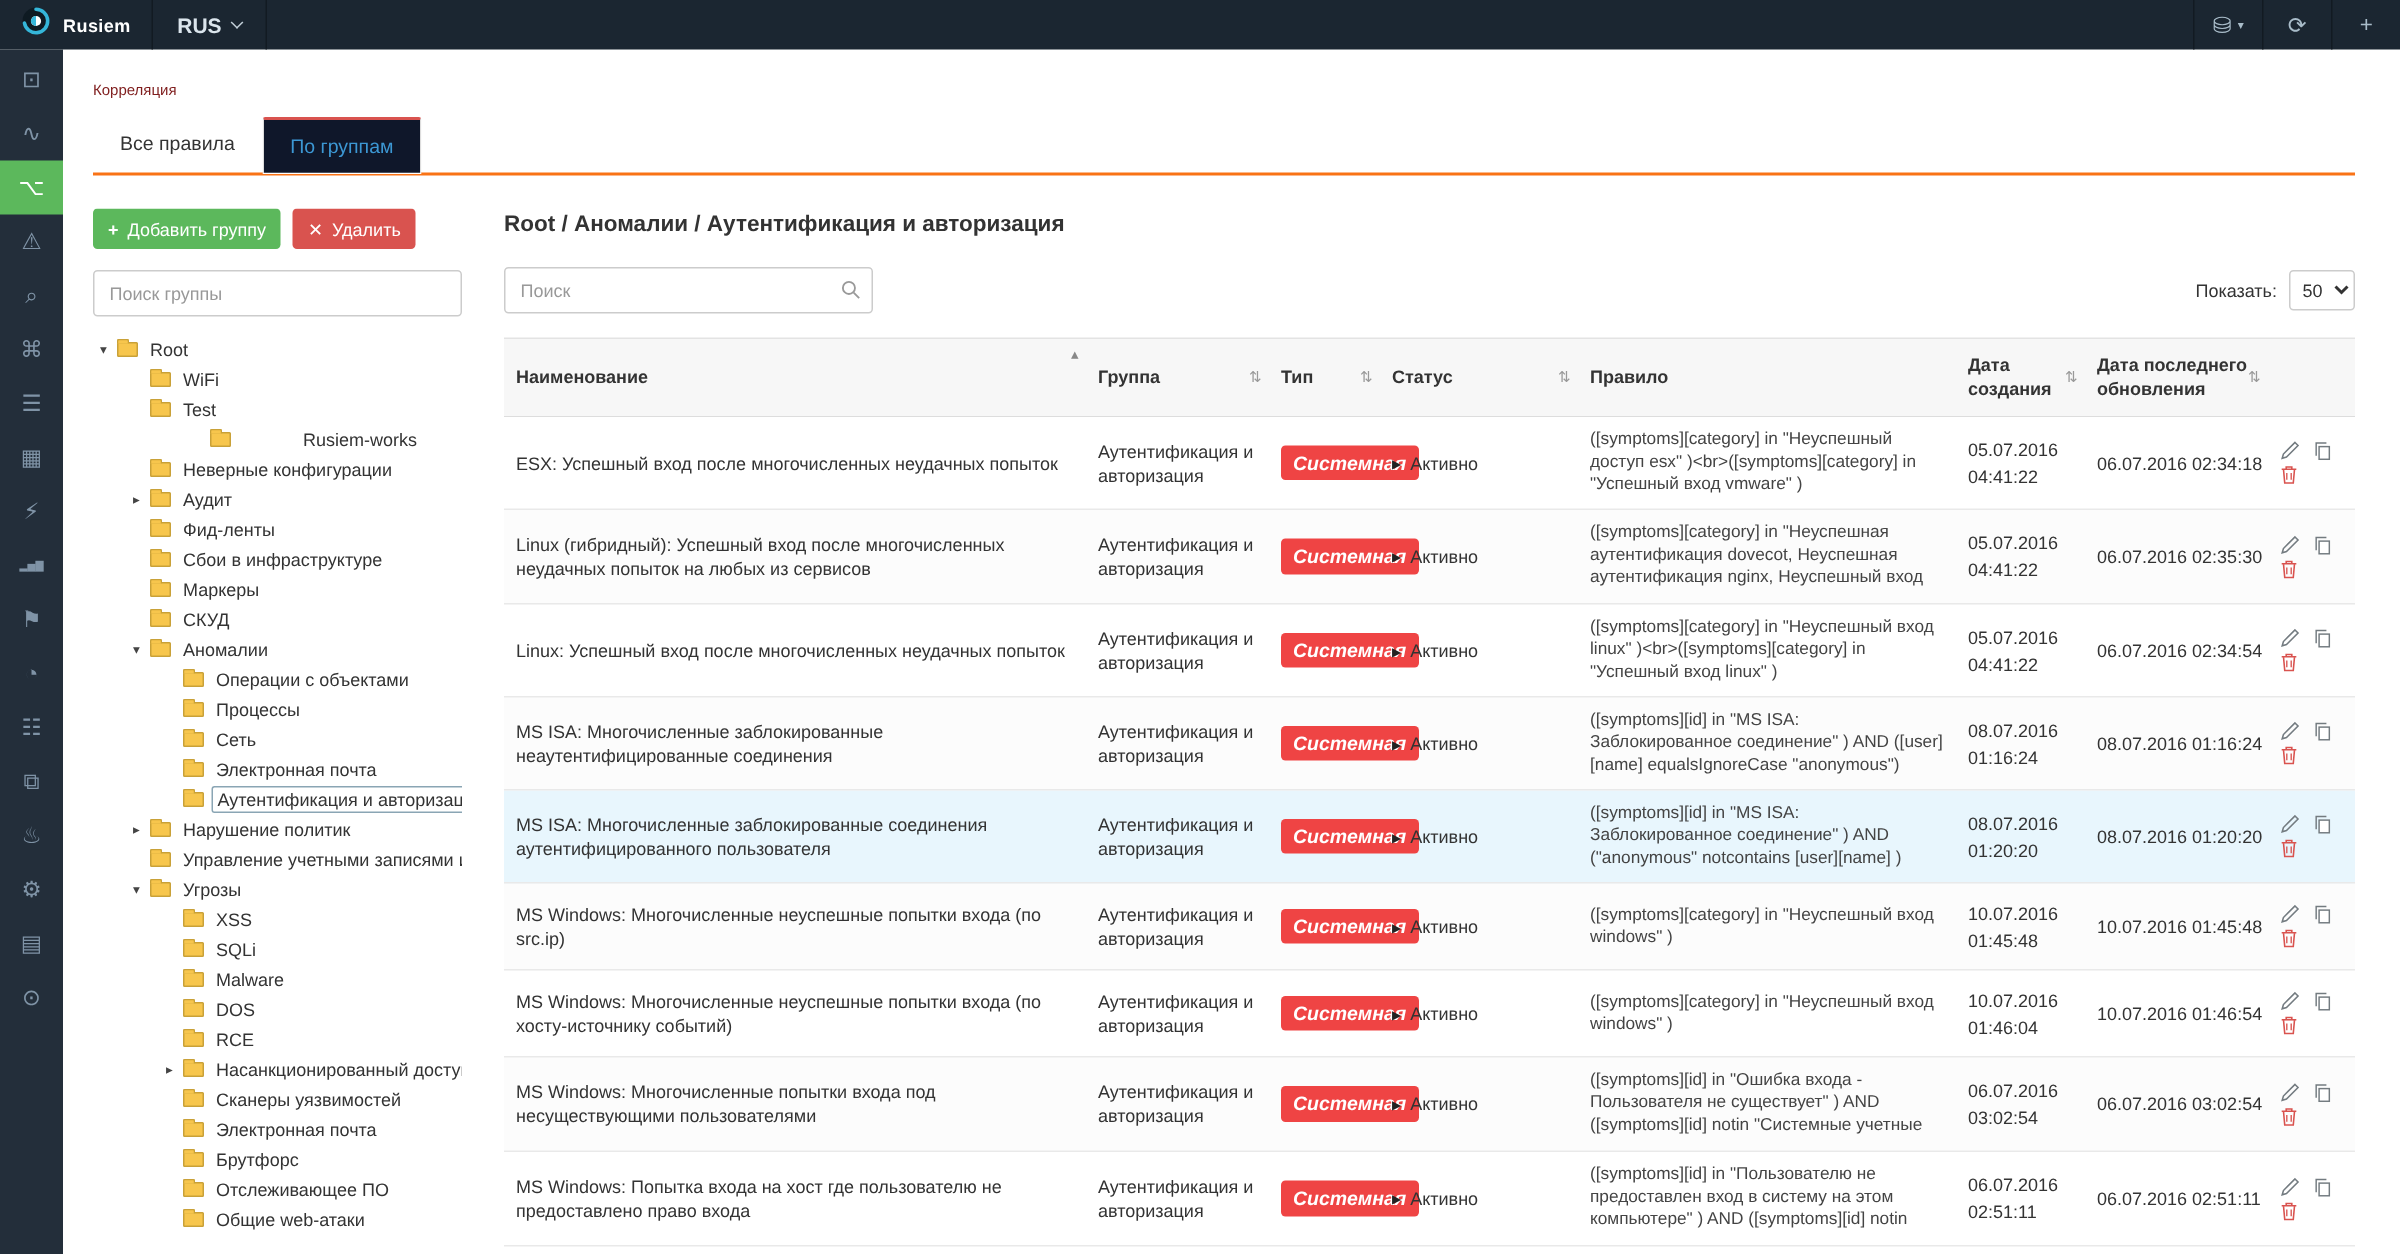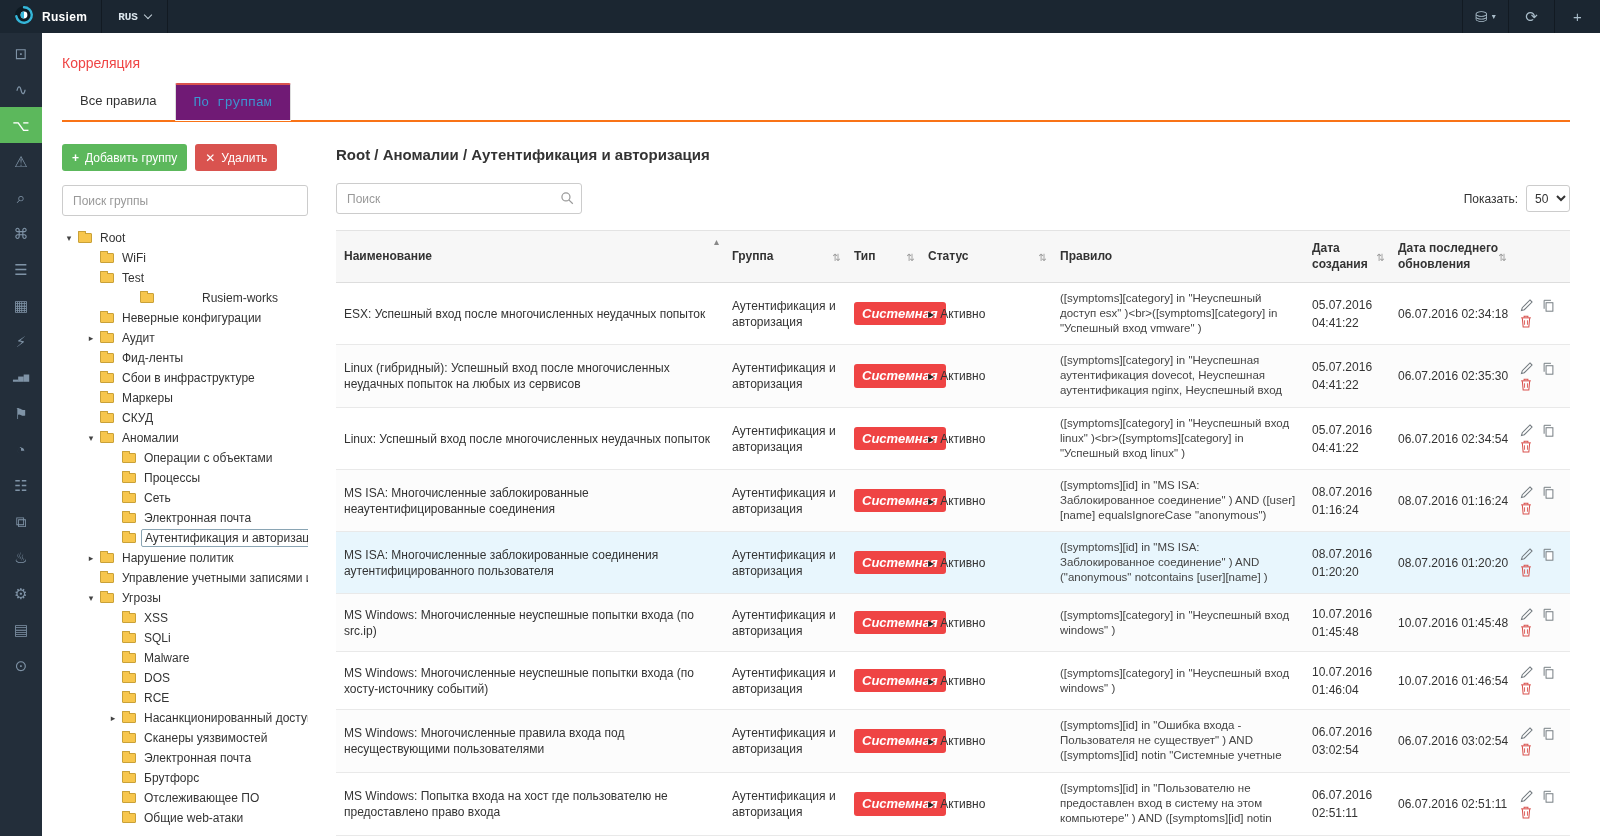--- a/index.html
+++ b/index.html
@@ -4,42 +4,42 @@
 <style>
   html,body{margin:0;padding:0;width:1600px;height:836px;overflow:hidden;background:#fff;
     font-family:"Liberation Sans","DejaVu Sans",sans-serif;color:#333;}
   *{box-sizing:border-box;}
 
   
   .topbar{position:absolute;top:0;left:0;right:0;height:33px;background:#1b2631;display:flex;align-items:stretch;z-index:20;}
   .brand{display:flex;align-items:center;gap:8px;padding:0 14px;}
   .brand-text{color:#fff;font-size:12px;font-weight:700;letter-spacing:.3px;}
   .lang{display:flex;align-items:center;gap:7px;padding:0 16px;border-left:1px solid #121a22;border-right:1px solid #121a22;cursor:pointer;}
-  .lang-label{color:#dbe5ec;font-size:11px;font-weight:700;font-family:Liberation Mono, monospace;}
+  .lang-label{color:#dbe5ec;font-size:14px;font-weight:700;}
   .chev{width:6px;height:6px;border-right:1.5px solid #c3d0d9;border-bottom:1.5px solid #c3d0d9;transform:rotate(45deg);margin-top:-3px;}
   .topbar-spacer{flex:1;}
   .topbar-actions{display:flex;align-items:stretch;}
   .top-btn{min-width:46px;padding:0 12px;display:flex;align-items:center;justify-content:center;gap:4px;
     border-left:1px solid #121a22;color:#a9bcc9;font-size:15px;cursor:pointer;}
   .tiny-caret{font-size:8px;color:#a9bcc9;}
 
   
   .sidebar{position:absolute;top:33px;left:0;bottom:0;width:42px;background:#232e3a;padding-top:2px;}
   .side-item{width:42px;height:36px;display:flex;align-items:center;justify-content:center;color:#7f93a6;font-size:15px;cursor:pointer;}
   .side-item.active{background:#5cb85c;color:#fff;}
   .side-glyph{line-height:1;}
   .side-glyph.sm{font-size:7px;letter-spacing:0;}
 
   
   .main{position:absolute;top:33px;left:42px;right:0;bottom:0;overflow:hidden;padding:22px 30px 0 20px;background:#fff;}
-  .page-title{font-size:14px;color:#ef4444;margin-bottom:12px;}
+  .page-title{font-size:10px;color:#7f1d1d;margin-bottom:12px;}
   .tabs{display:flex;border-bottom:2px solid #f97316;}
   .tab{padding:10px 18px;font-size:13px;color:#333;cursor:pointer;margin-bottom:0;}
-  .tab.active{background:#701a75;border:1px solid #ddd;border-top:2px solid #d9534f;border-bottom:1px solid #fff;
-    margin-bottom:-1px;color:#3c97d3;border-radius:2px 2px 0 0;font-family:Liberation Mono, monospace;}
+  .tab.active{background:#0f172a;border:1px solid #ddd;border-top:2px solid #d9534f;border-bottom:1px solid #fff;
+    margin-bottom:-1px;color:#3c97d3;border-radius:2px 2px 0 0;}
 
   .content{display:flex;margin-top:22px;align-items:flex-start;}
   .left-panel{width:246px;flex:none;margin-right:28px;overflow:hidden;}
   .right-panel{flex:1;min-width:0;}
 
   
   .btn-row{display:flex;gap:8px;}
   .btn{border:none;border-radius:3px;color:#fff;font-size:12px;height:27px;padding:0 10px;display:flex;align-items:center;gap:6px;cursor:pointer;font-family:inherit;}
   .btn .bi{font-weight:700;font-size:12px;line-height:1;}
   .btn.green{background:#5cb85c;}
@@ -624,21 +624,21 @@
                       <path d="M1 3.5h12" stroke="#d9534f" stroke-width="1.3"></path>
                       <path d="M4.7 3.2V1.6h4.6v1.6" fill="none" stroke="#d9534f" stroke-width="1.3"></path>
                       <path d="M2.5 3.8l1 11h7l1-11" fill="none" stroke="#d9534f" stroke-width="1.3"></path>
                       <path d="M5.2 6.5v5.5M8.8 6.5v5.5" stroke="#d9534f" stroke-width="1.1"></path>
                     </svg>
                   </span>
                 </div>
               </td>
             </tr>
             <tr>
-              <td class="c-name">MS Windows: Многочисленные правила входа под несуществующими пользователями</td>
+              <td class="c-name">MS Windows: Многочисленные попытки входа под несуществующими пользователями</td>
               <td class="c-group">Аутентификация и авторизация</td>
               <td class="c-type"><span class="badge">Системная</span></td>
               <td class="c-status"><span class="play">▶</span><span>Активно</span></td>
               <td class="c-rule">
                 <div class="rule-clip">([symptoms][id] in "Ошибка входа - Пользователя не существует" ) AND ([symptoms][id] notin "Системные учетные записи" )</div>
               </td>
               <td class="c-created">06.07.2016 03:02:54</td>
               <td class="c-updated">06.07.2016 03:02:54</td>
               <td class="c-actions">
                 <div class="act-grid">

